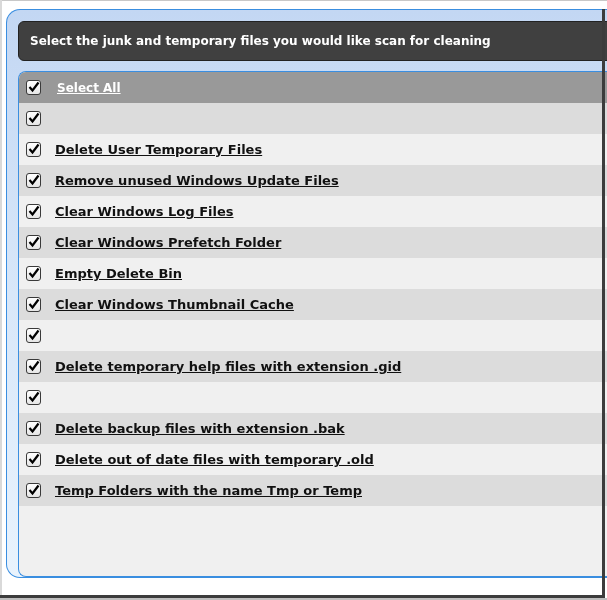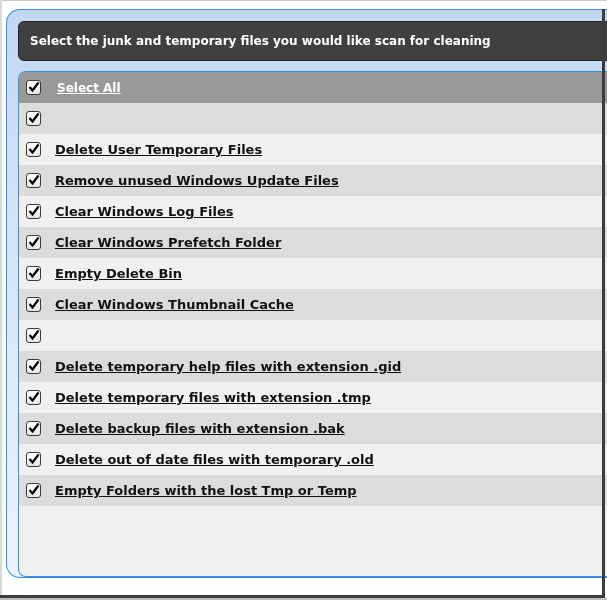--- a/index.html
+++ b/index.html
@@ -153,21 +153,20 @@
         </svg>
       </span>
     <span class="label">Delete temporary help files with extension .gid</span>
   </div>
   <div class="row even">
     <span class="cb">
         <svg width="12" height="12" viewBox="0 0 12 12">
           <path d="M1.5 6 L4.5 9.5 L10.5 1.5" stroke="#000" stroke-width="2.2" fill="none"></path>
         </svg>
       </span>
-    <span class="label">Delete temporary files with extension .tmp</span>
   </div>
   <div class="row odd">
     <span class="cb">
         <svg width="12" height="12" viewBox="0 0 12 12">
           <path d="M1.5 6 L4.5 9.5 L10.5 1.5" stroke="#000" stroke-width="2.2" fill="none"></path>
         </svg>
       </span>
     <span class="label">Delete backup files with extension .bak</span>
   </div>
   <div class="row even">
@@ -177,19 +176,19 @@
         </svg>
       </span>
     <span class="label">Delete out of date files with temporary .old</span>
   </div>
   <div class="row odd">
     <span class="cb">
         <svg width="12" height="12" viewBox="0 0 12 12">
           <path d="M1.5 6 L4.5 9.5 L10.5 1.5" stroke="#000" stroke-width="2.2" fill="none"></path>
         </svg>
       </span>
-    <span class="label">Empty Folders with the lost Tmp or Temp</span>
+    <span class="label">Temp Folders with the name Tmp or Temp</span>
   </div>
 </div>
 
 <div class="frame-right"></div>
 <div class="frame-bottom"></div>
 <div class="frame-bottom-light"></div>
 
 </body></html>

